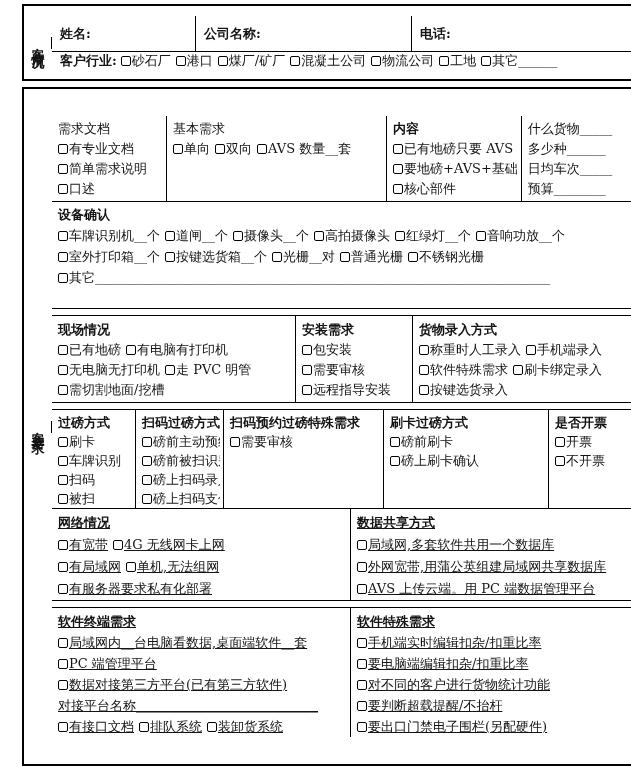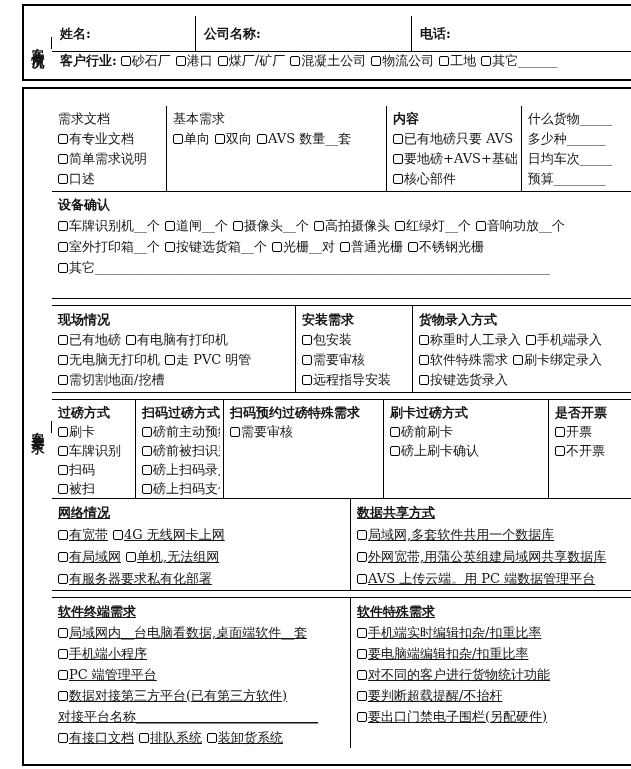--- a/index.html
+++ b/index.html
@@ -226,21 +226,20 @@
         </div>
       </div>
 
       <div class="gap"></div>
 
       <div class="bx bxF">
         <div class="col wEF">
           <div class="hd">软件终端需求</div>
           <div>
               <div class="line"><span class="seg"><span class="cb"></span><span>局域网内__台电脑看数据,桌面端软件__套</span></span></div>
-              <div class="line"><span class="seg"><span class="cb"></span><span>手机端小程序</span></span></div>
               <div class="line"><span class="seg"><span class="cb"></span><span>PC 端管理平台</span></span></div>
               <div class="line"><span class="seg"><span class="cb"></span><span>数据对接第三方平台(已有第三方软件)</span></span></div>
               <div class="line"><span class="seg"><span>对接平台名称____________________________</span></span></div>
               <div class="line"><span class="seg"><span class="cb"></span><span>有接口文档</span></span><span class="seg"><span class="cb"></span><span>排队系统</span></span><span class="seg"><span class="cb"></span><span>装卸货系统</span></span></div>
             </div>
         </div>
         <div class="col">
           <div class="hd">软件特殊需求</div>
           <div>
               <div class="line"><span class="seg"><span class="cb"></span><span>手机端实时编辑扣杂/扣重比率</span></span></div>

